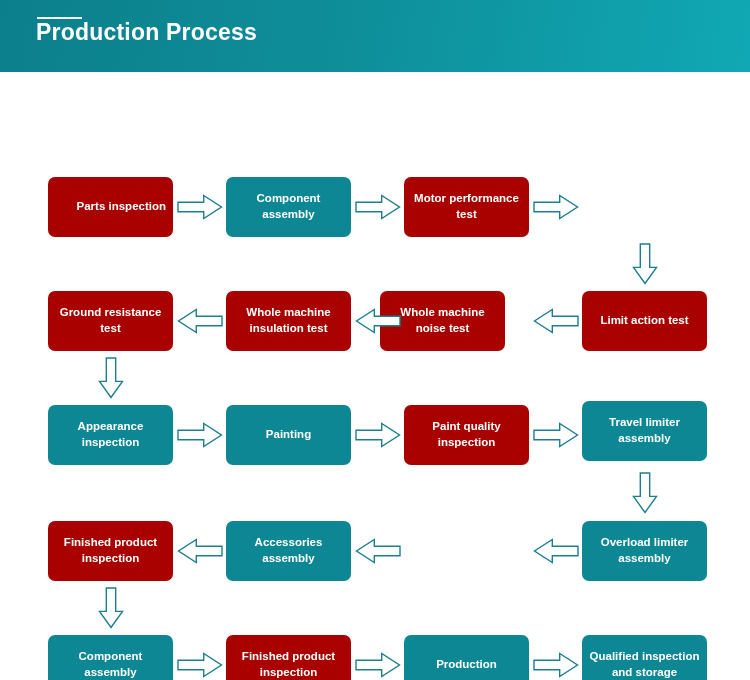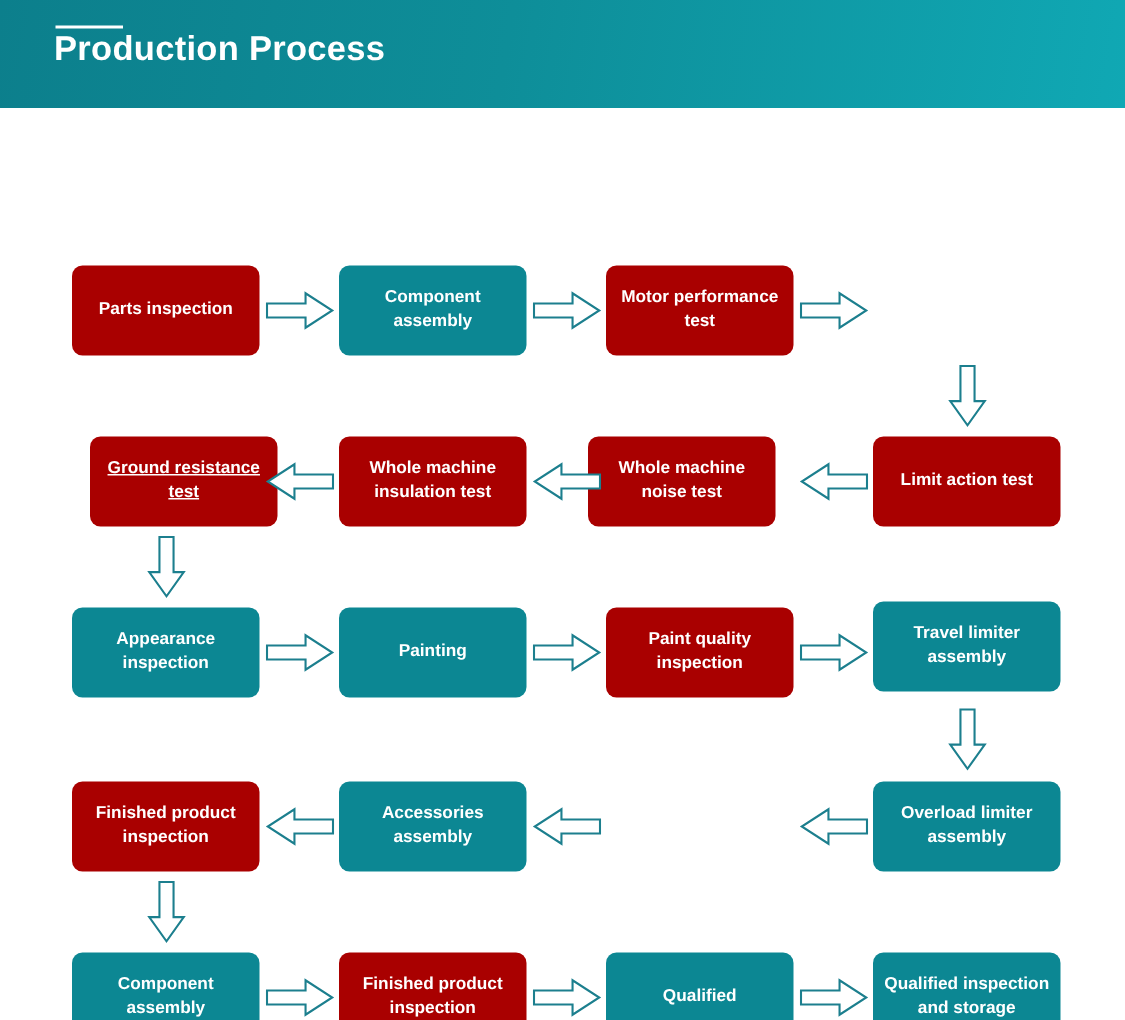--- a/index.html
+++ b/index.html
@@ -76,21 +76,21 @@
 </style>
 </head>
 <body>
 
 <div class="header">
   <div class="header-accent"></div>
   <div class="header-title">Production Process</div>
 </div>
 
 <div class="canvas" id="canvas">
-    <div class="node red" style="left: 48px; top: 105px;">
+    <div class="node red" style="left: 48px; top: 105px; justify-content: flex-end;">
       <span>Parts inspection</span>
     </div>
     <div class="node teal" style="left: 226px; top: 105px;">
       <span>Component assembly</span>
     </div>
     <div class="node red" style="left: 404px; top: 105px;">
       <span>Motor performance test</span>
     </div>
     <div class="arrow" style="left: 176.5px; top: 122px;">
       <svg width="46" height="26" viewBox="0 0 46 26">
@@ -100,27 +100,27 @@
     <div class="arrow" style="left: 354.5px; top: 122px;">
       <svg width="46" height="26" viewBox="0 0 46 26">
         <polygon points="1.0,8.3 26.7,8.3 26.7,1.5 44.5,13.0 26.7,24.5 26.7,17.7 1.0,17.7" fill="#ffffff" stroke="#1c7f8e" stroke-width="1.4" stroke-linejoin="miter"></polygon>
       </svg>
     </div>
     <div class="arrow" style="left: 532.5px; top: 122px;">
       <svg width="46" height="26" viewBox="0 0 46 26">
         <polygon points="1.0,8.3 26.7,8.3 26.7,1.5 44.5,13.0 26.7,24.5 26.7,17.7 1.0,17.7" fill="#ffffff" stroke="#1c7f8e" stroke-width="1.4" stroke-linejoin="miter"></polygon>
       </svg>
     </div>
-    <div class="node red" style="left: 60px; top: 219px; text-decoration: underline;">
+    <div class="node red" style="left: 48px; top: 219px;">
       <span>Ground resistance test</span>
     </div>
     <div class="node red" style="left: 226px; top: 219px;">
       <span>Whole machine insulation test</span>
     </div>
-    <div class="node red" style="left: 392px; top: 219px;">
+    <div class="node red" style="left: 380px; top: 219px;">
       <span>Whole machine noise test</span>
     </div>
     <div class="node red" style="left: 582px; top: 219px;">
       <span>Limit action test</span>
     </div>
     <div class="arrow" style="left: 176.5px; top: 236px;">
       <svg width="46" height="26" viewBox="0 0 46 26">
         <polygon points="45.0,8.3 19.3,8.3 19.3,1.5 1.5,13.0 19.3,24.5 19.3,17.7 45.0,17.7" fill="#ffffff" stroke="#1c7f8e" stroke-width="1.4" stroke-linejoin="miter"></polygon>
       </svg>
     </div>
@@ -185,21 +185,21 @@
         <polygon points="45.0,8.3 19.3,8.3 19.3,1.5 1.5,13.0 19.3,24.5 19.3,17.7 45.0,17.7" fill="#ffffff" stroke="#1c7f8e" stroke-width="1.4" stroke-linejoin="miter"></polygon>
       </svg>
     </div>
     <div class="node teal" style="left: 48px; top: 563px;">
       <span>Component assembly</span>
     </div>
     <div class="node red" style="left: 226px; top: 563px;">
       <span>Finished product inspection</span>
     </div>
     <div class="node teal" style="left: 404px; top: 563px;">
-      <span>Qualified</span>
+      <span>Production</span>
     </div>
     <div class="node teal" style="left: 582px; top: 563px;">
       <span>Qualified inspection and storage</span>
     </div>
     <div class="arrow" style="left: 176.5px; top: 580px;">
       <svg width="46" height="26" viewBox="0 0 46 26">
         <polygon points="1.0,8.3 26.7,8.3 26.7,1.5 44.5,13.0 26.7,24.5 26.7,17.7 1.0,17.7" fill="#ffffff" stroke="#1c7f8e" stroke-width="1.4" stroke-linejoin="miter"></polygon>
       </svg>
     </div>
     <div class="arrow" style="left: 354.5px; top: 580px;">

